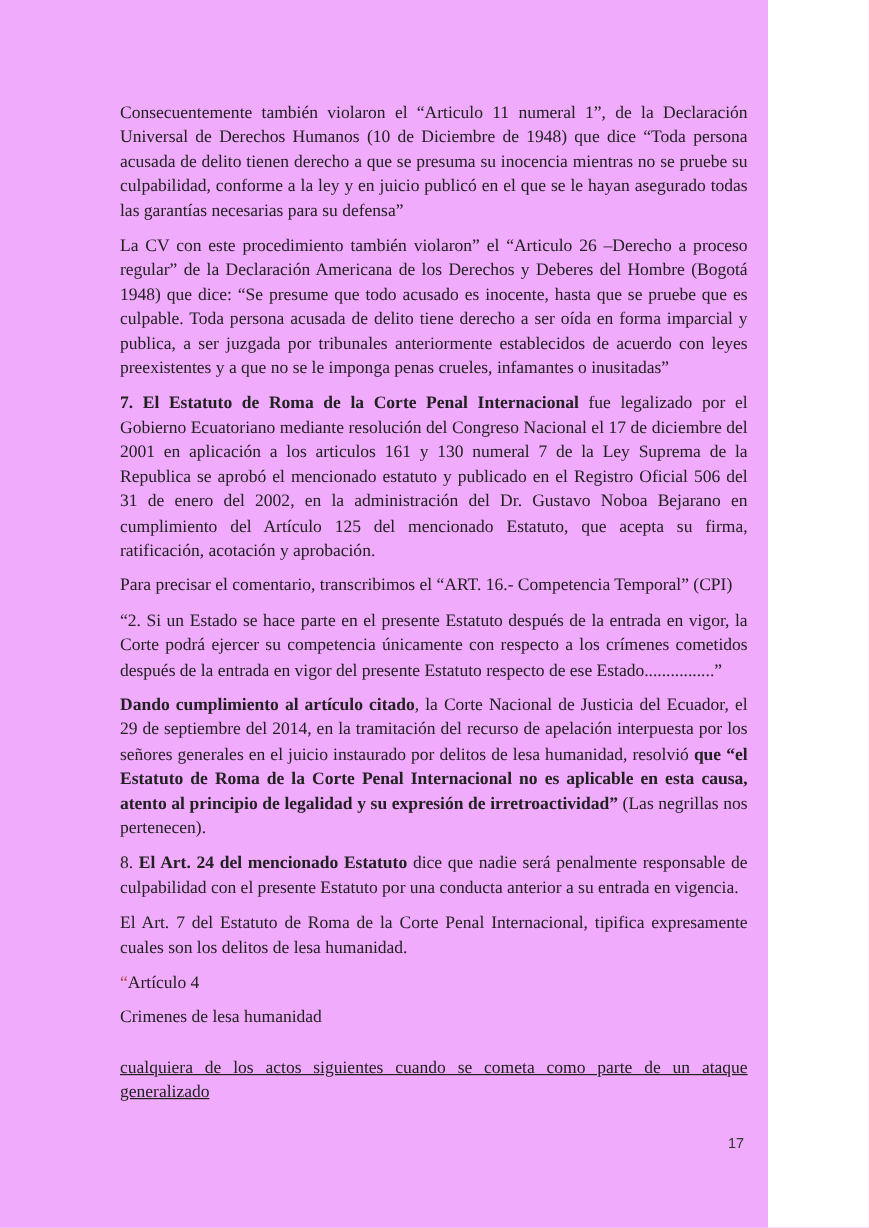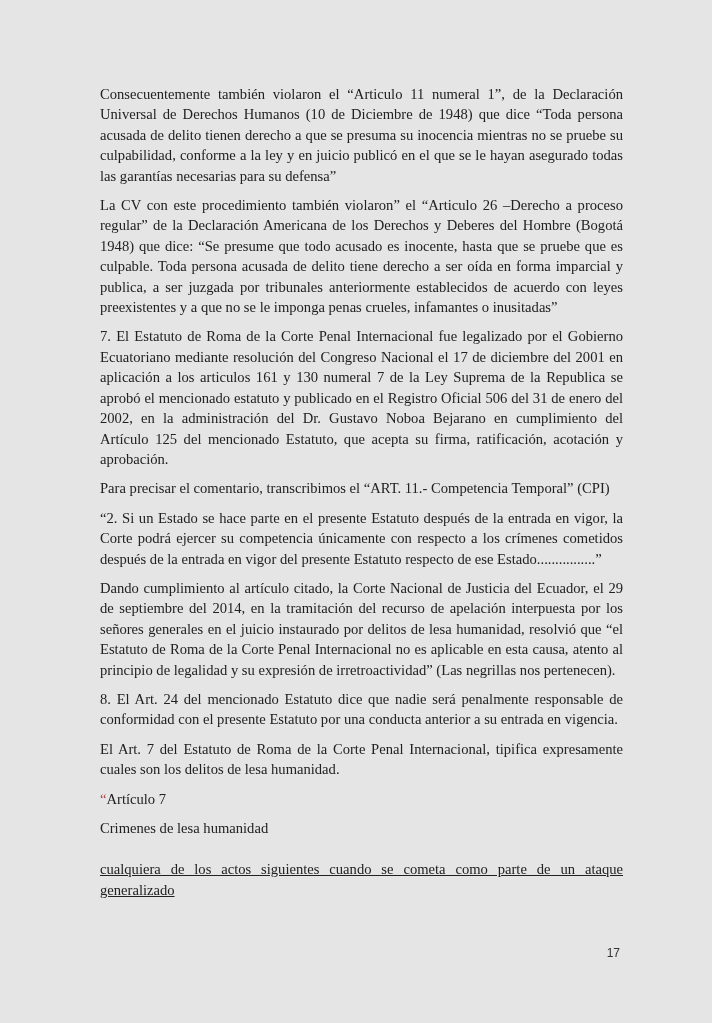--- a/index.html
+++ b/index.html
@@ -4,37 +4,37 @@
 <style>
   html, body { margin: 0; padding: 0; }
   body {
     width: 724px;
     height: 1023px;
     background: #ffffff;
     font-family: "Liberation Serif", "DejaVu Serif", serif;
   }
   .page {
     position: relative;
-    width: 712px;
+    width: 640px;
     height: 1023px;
-    background: #e5e5e5;
+    background: #f0abfc;
     overflow: hidden;
     color: #212121;
   }
   .content {
     position: absolute;
     left: 100px;
     top: 84px;
     width: 523px;
     font-size: 14.6px;
     line-height: 20.4px;
     text-align: justify;
   }
   .content p { margin: 0 0 9px 0; }
-  .b { font-weight: normal; }
+  .b { font-weight: bold; }
   .red { color: #a84343; }
   .jline {
     display: block;
     text-align: justify;
     text-align-last: justify;
   }
   .u { text-decoration: underline; margin-top: 21px; }
   .pagenum {
     position: absolute;
     top: 946px;
@@ -58,42 +58,42 @@
 
     <p>
       <span>La CV con este procedimiento también violaron” el “Articulo 26 –Derecho a proceso regular” de la Declaración Americana de los Derechos y Deberes del Hombre (Bogotá 1948) que dice: “Se presume que todo acusado es inocente, hasta que se pruebe que es culpable. Toda persona acusada de delito tiene derecho a ser oída en forma imparcial y publica, a ser juzgada por tribunales anteriormente establecidos de acuerdo con leyes preexistentes y a que no se le imponga penas crueles, infamantes o inusitadas”</span>
     </p>
 
     <p>
       <span class="b">7. El Estatuto de Roma de la Corte Penal Internacional</span><span> fue legalizado por el Gobierno Ecuatoriano mediante resolución del Congreso Nacional el 17 de diciembre del 2001 en aplicación a los articulos 161 y 130 numeral 7 de la Ley Suprema de la Republica se aprobó el mencionado estatuto y publicado en el Registro Oficial 506 del 31 de enero del 2002, en la administración del Dr. Gustavo Noboa Bejarano en cumplimiento del Artículo 125 del mencionado Estatuto, que acepta su firma, ratificación, acotación y aprobación.</span>
     </p>
 
     <p>
-      <span>Para precisar el comentario, transcribimos el “ART. 11.- Competencia Temporal” (CPI)</span>
+      <span>Para precisar el comentario, transcribimos el “ART. 16.- Competencia Temporal” (CPI)</span>
     </p>
 
 
     <p>
       <span>“2. Si un Estado se hace parte en el presente Estatuto después de la entrada en vigor, la Corte podrá ejercer su competencia únicamente con respecto a los crímenes cometidos después de la entrada en vigor del presente Estatuto respecto de ese Estado................”</span>
     </p>
 
     <p>
       <span class="b">Dando cumplimiento al artículo citado</span><span>, la Corte Nacional de Justicia del Ecuador, el 29 de septiembre del 2014, en la tramitación del recurso de apelación interpuesta por los señores generales en el juicio instaurado por delitos de lesa humanidad, resolvió </span><span class="b">que “el Estatuto de Roma de la Corte Penal Internacional no es aplicable en esta causa, atento al principio de legalidad y su expresión de irretroactividad”</span><span> (Las negrillas nos pertenecen).</span>
     </p>
 
     <p>
-      <span>8. </span><span class="b">El Art. 24 del mencionado Estatuto</span><span> dice que nadie será penalmente responsable de conformidad con el presente Estatuto por una conducta anterior a su entrada en vigencia.</span>
+      <span>8. </span><span class="b">El Art. 24 del mencionado Estatuto</span><span> dice que nadie será penalmente responsable de culpabilidad con el presente Estatuto por una conducta anterior a su entrada en vigencia.</span>
     </p>
 
     <p>
       <span>El Art. 7 del Estatuto de Roma de la Corte Penal Internacional, tipifica expresamente cuales son los delitos de lesa humanidad.</span>
     </p>
 
     <p>
-      <span class="red">“</span><span>Artículo 7</span>
+      <span class="red">“</span><span>Artículo 4</span>
     </p>
 
     <p>
       <span>Crimenes de lesa humanidad</span>
     </p>
 
     <p>
       <span class="jline u">cualquiera de los actos siguientes cuando se cometa como parte de un ataque generalizado</span>
     </p>
 

